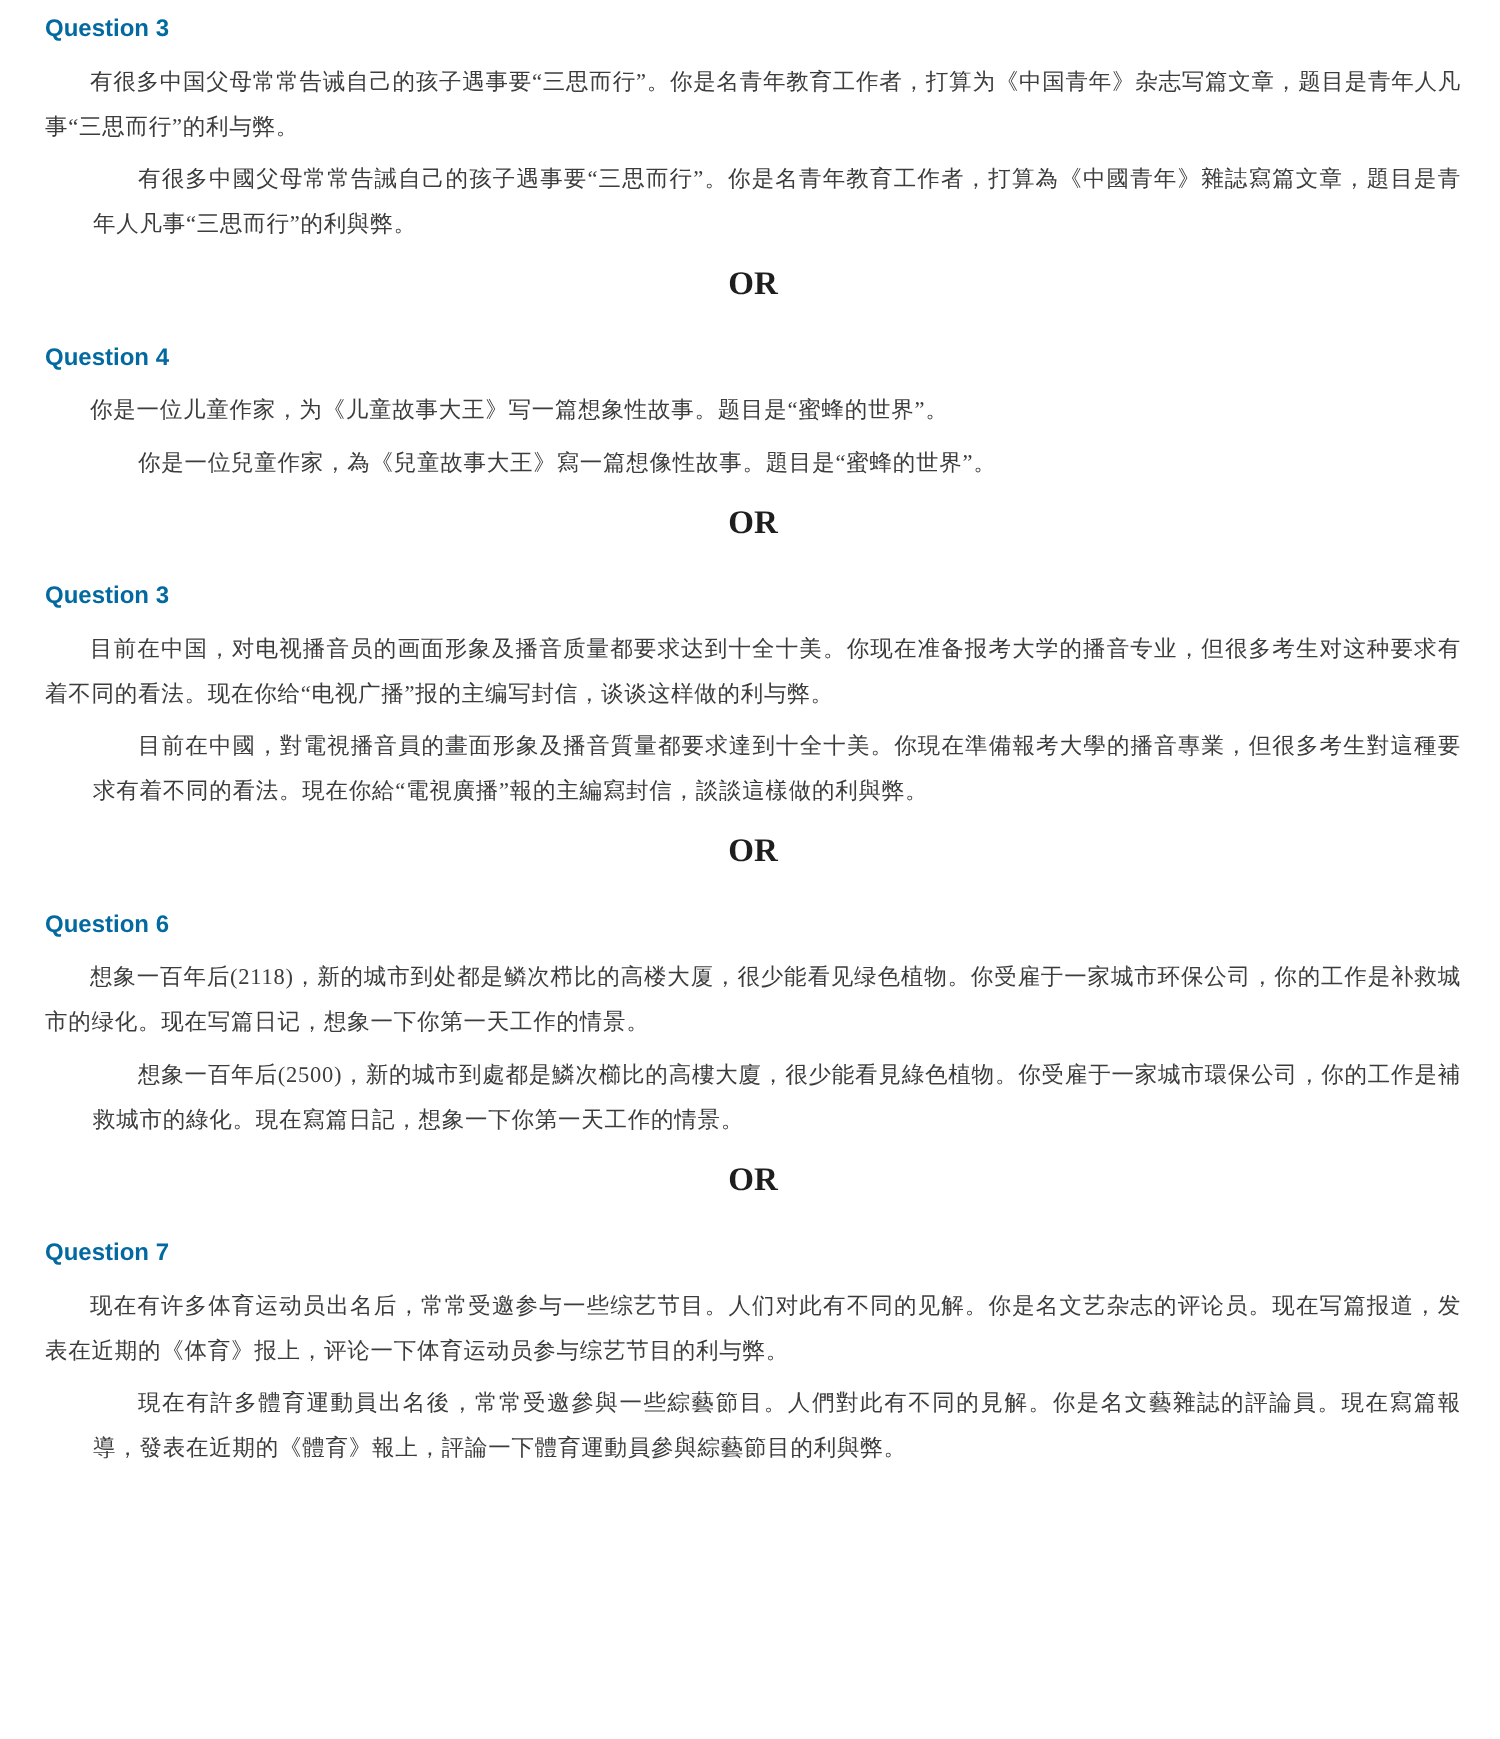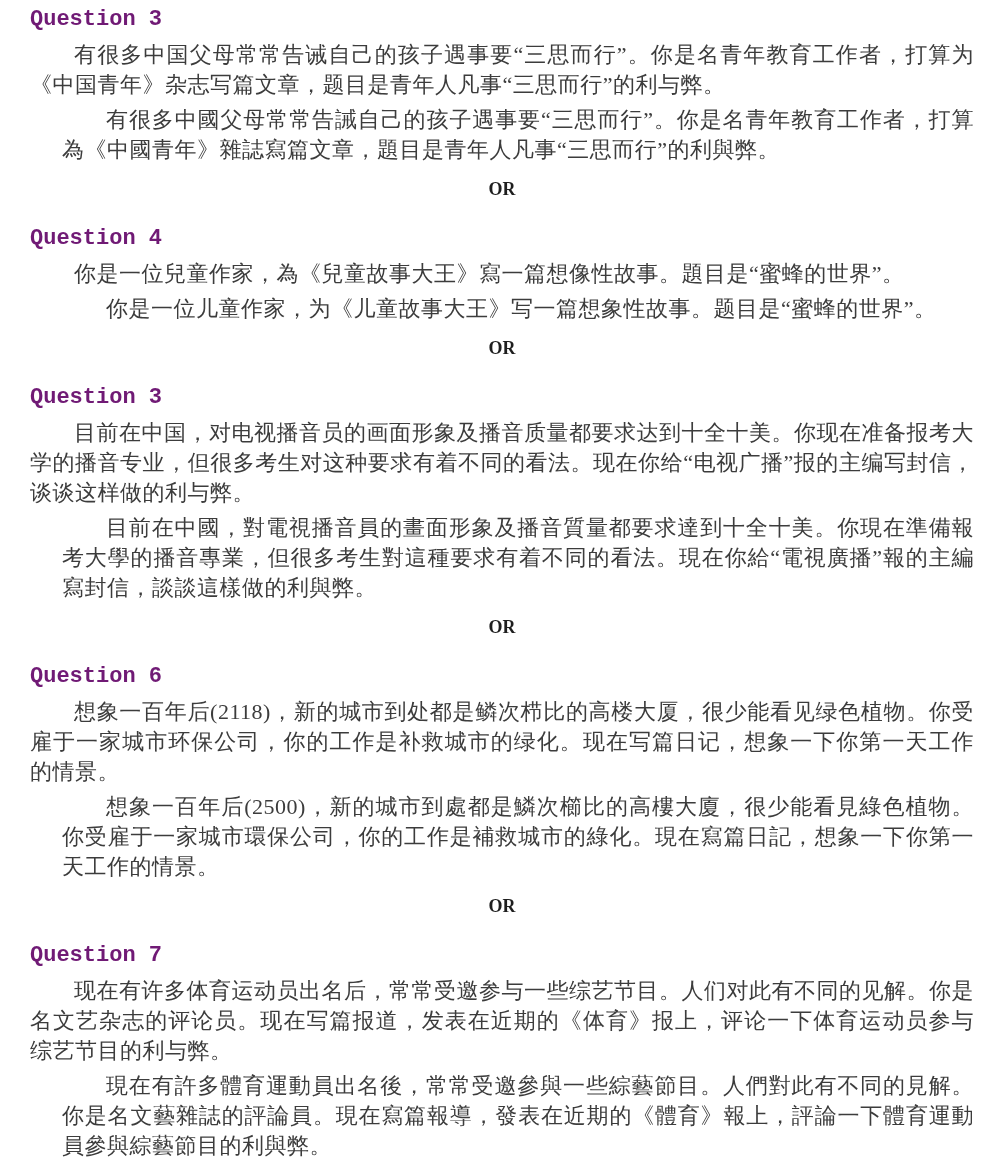--- a/index.html
+++ b/index.html
@@ -11,44 +11,44 @@
     width: 1000px;
     height: 1159px;
     overflow: hidden;
     font-family: "Liberation Serif", "DejaVu Serif", serif;
     color: #3c3c3c;
   }
   .page {
     padding: 8px 26px 0 30px;
   }
   .q-heading {
-    font-size: 22px;
+    font-size: 16px;
     line-height: 24px;
     font-weight: bold;
-    color: #701a75;
+    color: #0369a1;
     margin: 0 0 8px 0;
-    font-family: Liberation Mono, monospace;
+    font-family: Liberation Sans, sans-serif;
   }
   .q-para {
-    font-size: 22px;
+    font-size: 15px;
     line-height: 30px;
     margin: 0 0 5px 0;
     text-align: justify;
     text-indent: 2em;
     color: #3c3c3c;
     letter-spacing: 0.5px;
   }
   .q-block .q-para:last-child {
     margin-bottom: 0;
     margin-left: 32px;
   }
   .or-sep {
     text-align: center;
     font-weight: bold;
-    font-size: 18px;
+    font-size: 22px;
     line-height: 24px;
     color: #1e1e1e;
     margin: 12px 0 26px 0;
     font-family: "Liberation Serif", "DejaVu Serif", serif;
   }
 </style>
 </head>
 <body>
 
 <div class="page">
@@ -56,22 +56,22 @@
   <section class="q-block">
     <h2 class="q-heading">Question 3</h2>
     <p class="q-para">有很多中国父母常常告诫自己的孩子遇事要“三思而行”。你是名青年教育工作者，打算为《中国青年》杂志写篇文章，题目是青年人凡事“三思而行”的利与弊。</p>
     <p class="q-para">有很多中國父母常常告誡自己的孩子遇事要“三思而行”。你是名青年教育工作者，打算為《中國青年》雜誌寫篇文章，題目是青年人凡事“三思而行”的利與弊。</p>
   </section>
 
   <div class="or-sep">OR</div>
 
   <section class="q-block">
     <h2 class="q-heading">Question 4</h2>
+    <p class="q-para">你是一位儿童作家，为《儿童故事大王》写一篇想象性故事。题目是“蜜蜂的世界”。</p>
     <p class="q-para">你是一位兒童作家，為《兒童故事大王》寫一篇想像性故事。題目是“蜜蜂的世界”。</p>
-    <p class="q-para">你是一位儿童作家，为《儿童故事大王》写一篇想象性故事。题目是“蜜蜂的世界”。</p>
   </section>
 
   <div class="or-sep">OR</div>
 
   <section class="q-block">
     <h2 class="q-heading">Question 3</h2>
     <p class="q-para">目前在中国，对电视播音员的画面形象及播音质量都要求达到十全十美。你现在准备报考大学的播音专业，但很多考生对这种要求有着不同的看法。现在你给“电视广播”报的主编写封信，谈谈这样做的利与弊。</p>
     <p class="q-para">目前在中國，對電視播音員的畫面形象及播音質量都要求達到十全十美。你現在準備報考大學的播音專業，但很多考生對這種要求有着不同的看法。現在你給“電視廣播”報的主編寫封信，談談這樣做的利與弊。</p>
   </section>
 

